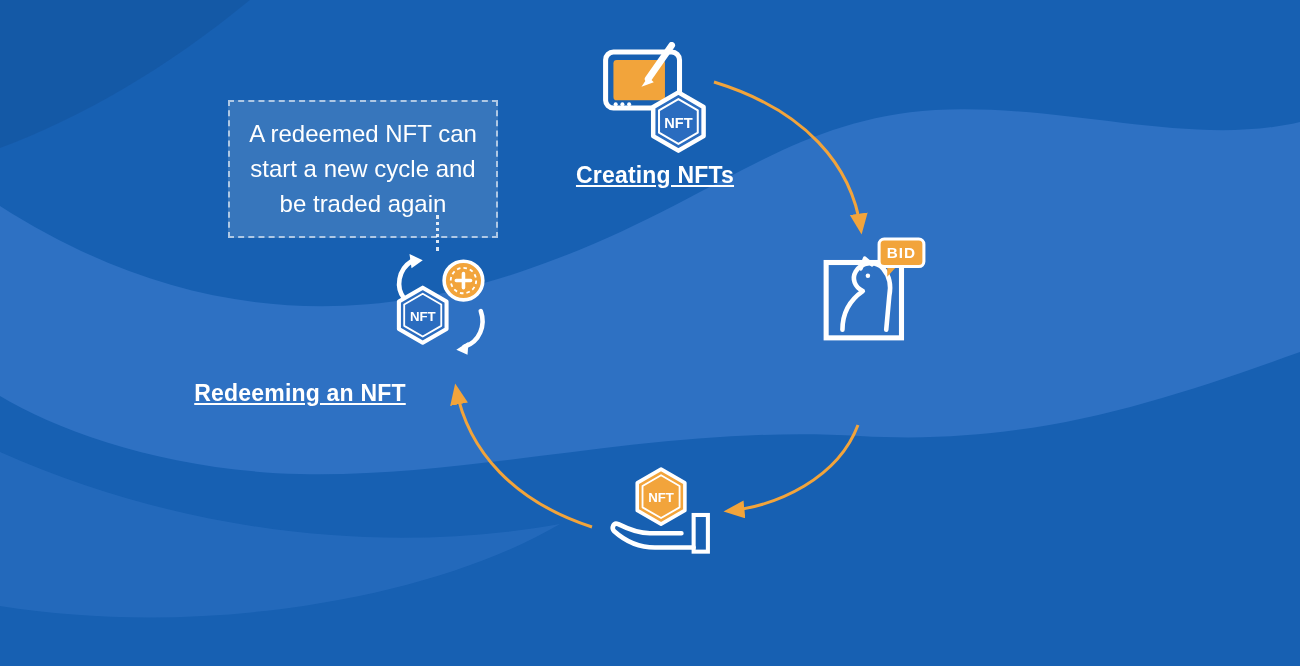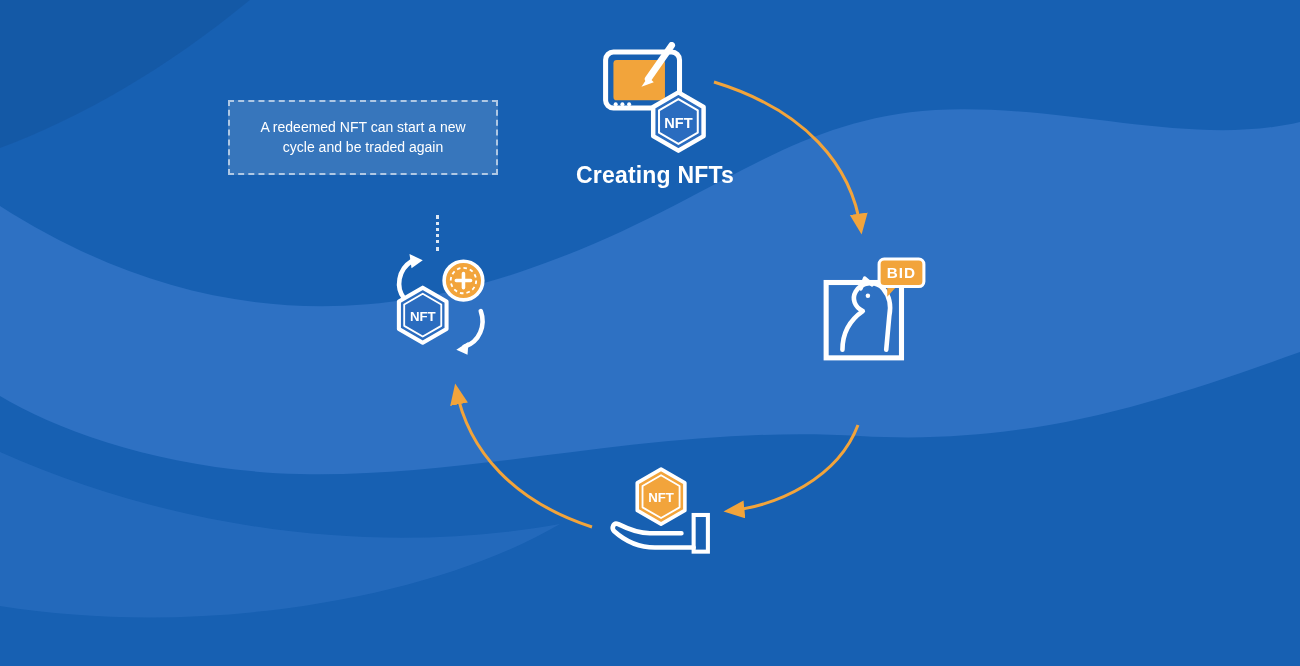--- a/index.html
+++ b/index.html
@@ -14,30 +14,31 @@
   .overlay-svg{position:absolute;inset:0;width:100%;height:100%;pointer-events:none;}
   .icon{position:absolute;}
   .icon svg{display:block;}
   .stage-label{
     position:absolute;
     color:#ffffff;
     font-weight:700;
     font-size:23px;
     letter-spacing:.2px;
     text-align:center;
+    text-decoration:underline;
   }
   .note-box{
     position:absolute;
     left:228px;top:100px;
     width:238px;
     padding:15px 14px;
     background:rgba(255,255,255,0.14);
     border:2px dashed rgba(255,255,255,0.60);
     color:#ffffff;
-    font-size:14px;
+    font-size:24px;
     line-height:1.45;
     text-align:center;
   }
   .note-connector{
     position:absolute;
     left:436px;top:215px;
     height:36px;width:0;
     border-left:3px dotted rgba(255,255,255,0.85);
   }
 </style>
@@ -77,21 +78,21 @@
       <circle cx="26" cy="55.5" r="1.8" fill="#fff"></circle>
       <line x1="64" y1="3" x2="43" y2="33" stroke="#fff" stroke-width="6" stroke-linecap="round"></line>
       <polygon points="37,40 43,31 48,36" fill="#fff"></polygon>
       <polygon points="70,45 92.5,58 92.5,84 70,97 47.5,84 47.5,58" fill="#2A6CBF" stroke="#fff" stroke-width="4" stroke-linejoin="round"></polygon>
       <polygon points="70,51 87.3,61 87.3,81 70,91 52.7,81 52.7,61" fill="none" stroke="#fff" stroke-width="1.8" stroke-linejoin="round"></polygon>
       <text x="70" y="76.5" text-anchor="middle" font-family="Liberation Sans, sans-serif" font-size="13" font-weight="bold" fill="#fff">NFT</text>
     </svg>
   </div>
   <div class="stage-label" style="left:520px;top:162px;width:270px;">Creating NFTs</div>
 
-  <div class="icon" style="left:818px;top:254px;">
+  <div class="icon" style="left:818px;top:234px;">
     <svg width="112" height="112" viewBox="0 0 110 110">
       <rect x="8" y="28" width="74" height="74" fill="none" stroke="#fff" stroke-width="5"></rect>
       <path d="M24,94 C24,77 31,65 44,56 C36,52 33,44 37,37 C43,27 57,26 64,34 C70,41 72,51 70,61 L67,94" fill="none" stroke="#fff" stroke-width="4.5" stroke-linecap="round" stroke-linejoin="round"></path>
       <path d="M42,34 L46,24 L53,30" fill="none" stroke="#fff" stroke-width="4" stroke-linecap="round" stroke-linejoin="round"></path>
       <circle cx="49" cy="41" r="2.2" fill="#fff"></circle>
       <polygon points="68,30 79,30 68,42" fill="#F2A43B"></polygon>
       <rect x="60" y="5" width="44" height="27" rx="5" fill="#F2A43B" stroke="#fff" stroke-width="3"></rect>
       <text x="82" y="24" text-anchor="middle" font-family="Liberation Sans, sans-serif" font-size="15" font-weight="bold" letter-spacing="1" fill="#fff">BID</text>
     </svg>
   </div>
@@ -113,14 +114,15 @@
       <path d="M97,60 C102,74 96,90 81,95" fill="none" stroke="#fff" stroke-width="4.5" stroke-linecap="round"></path>
       <polygon points="73,98 85,90 84,103" fill="#fff"></polygon>
       <polygon points="40,37 63.4,50.5 63.4,77.5 40,91 16.6,77.5 16.6,50.5" fill="#2A6CBF" stroke="#fff" stroke-width="4" stroke-linejoin="round"></polygon>
       <polygon points="40,43 58.2,53.5 58.2,74.5 40,85 21.8,74.5 21.8,53.5" fill="none" stroke="#fff" stroke-width="1.8" stroke-linejoin="round"></polygon>
       <text x="40" y="69.5" text-anchor="middle" font-family="Liberation Sans, sans-serif" font-size="13" font-weight="bold" fill="#fff">NFT</text>
       <circle cx="80" cy="30" r="19" fill="#F2A43B" stroke="#fff" stroke-width="3.5"></circle>
       <circle cx="80" cy="30" r="12.5" fill="none" stroke="#fff" stroke-width="1.8" stroke-dasharray="3.5,3"></circle>
       <path d="M80,23 V37 M73,30 H87" stroke="#fff" stroke-width="3.5" stroke-linecap="round"></path>
     </svg>
   </div>
+  <div class="stage-label" style="left:165px;top:380px;width:270px;">Redeeming an NFT</div>
 
 </div>
 
 </body></html>

